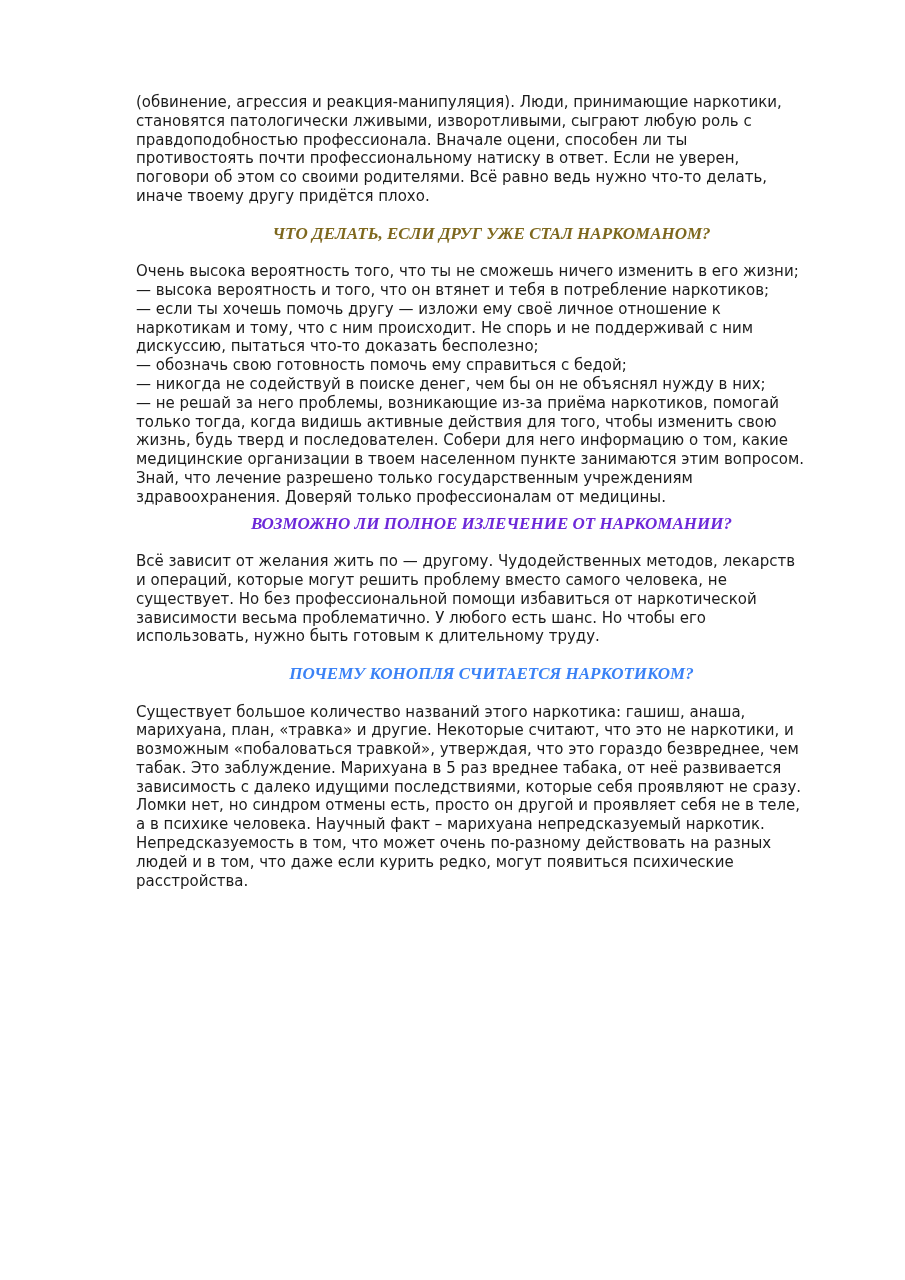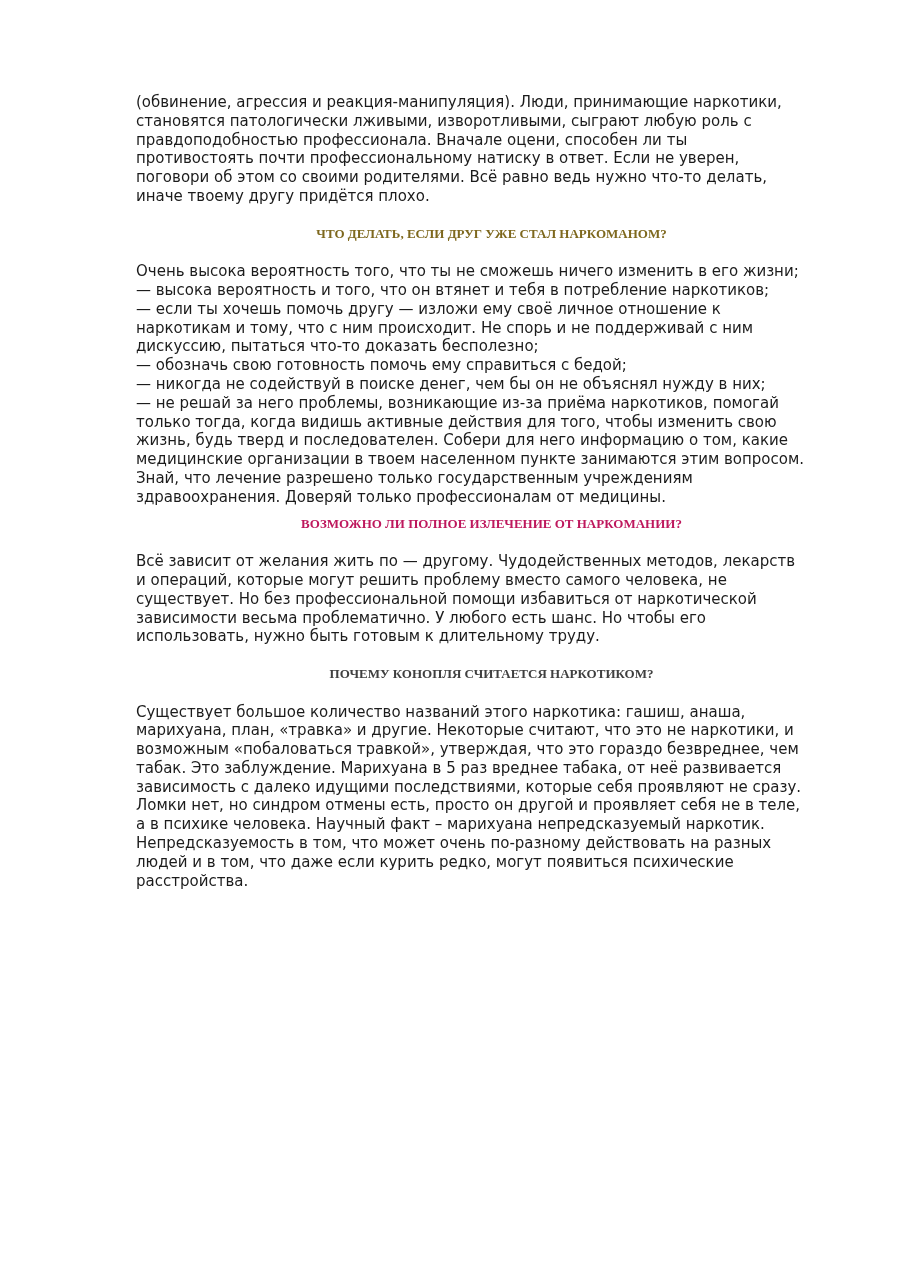--- a/index.html
+++ b/index.html
@@ -24,25 +24,26 @@
     color: #1c1c1c;
   }
   .para {
     margin: 8px;
     white-space: pre;
     font-family: "DejaVu Sans", sans-serif;
   }
   .heading {
     font-family: "Liberation Serif", "DejaVu Serif", serif;
     font-weight: bold;
-    font-size: 13px;
+    font-size: 17px;
     line-height: 18.8px;
     text-align: center;
     margin: 18.8px 0;
     white-space: pre;
+    font-style: italic;
   }
   .heading.flush-top {
     margin-top: 0;
   }
 </style>
 </head>
 <body style="background: rgb(255, 255, 255);">
 
 <div class="doc">
 
@@ -62,29 +63,29 @@
 дискуссию, пытаться что-то доказать бесполезно;
 — обозначь свою готовность помочь ему справиться с бедой;
 — никогда не содействуй в поиске денег, чем бы он не объяснял нужду в них;
 — не решай за него проблемы, возникающие из-за приёма наркотиков, помогай
 только тогда, когда видишь активные действия для того, чтобы изменить свою
 жизнь, будь тверд и последователен. Собери для него информацию о том, какие
 медицинские организации в твоем населенном пункте занимаются этим вопросом.
 Знай, что лечение разрешено только государственным учреждениям
 здравоохранения. Доверяй только профессионалам от медицины.</p>
 
-  <div class="heading flush-top" style="color: #be185d;">ВОЗМОЖНО ЛИ ПОЛНОЕ ИЗЛЕЧЕНИЕ ОТ НАРКОМАНИИ?</div>
+  <div class="heading flush-top" style="color: #6d28d9;">ВОЗМОЖНО ЛИ ПОЛНОЕ ИЗЛЕЧЕНИЕ ОТ НАРКОМАНИИ?</div>
 
   <p class="para">Всё зависит от желания жить по — другому. Чудодейственных методов, лекарств
 и операций, которые могут решить проблему вместо самого человека, не
 существует. Но без профессиональной помощи избавиться от наркотической
 зависимости весьма проблематично. У любого есть шанс. Но чтобы его
 использовать, нужно быть готовым к длительному труду.</p>
 
-  <div class="heading" style="color: #404040;">ПОЧЕМУ КОНОПЛЯ СЧИТАЕТСЯ НАРКОТИКОМ?</div>
+  <div class="heading" style="color: #3b82f6;">ПОЧЕМУ КОНОПЛЯ СЧИТАЕТСЯ НАРКОТИКОМ?</div>
 
   <p class="para">Существует большое количество названий этого наркотика: гашиш, анаша,
 марихуана, план, «травка» и другие. Некоторые считают, что это не наркотики, и
 возможным «побаловаться травкой», утверждая, что это гораздо безвреднее, чем
 табак. Это заблуждение. Марихуана в 5 раз вреднее табака, от неё развивается
 зависимость с далеко идущими последствиями, которые себя проявляют не сразу.
 Ломки нет, но синдром отмены есть, просто он другой и проявляет себя не в теле,
 а в психике человека. Научный факт – марихуана непредсказуемый наркотик.
 Непредсказуемость в том, что может очень по-разному действовать на разных
 людей и в том, что даже если курить редко, могут появиться психические

